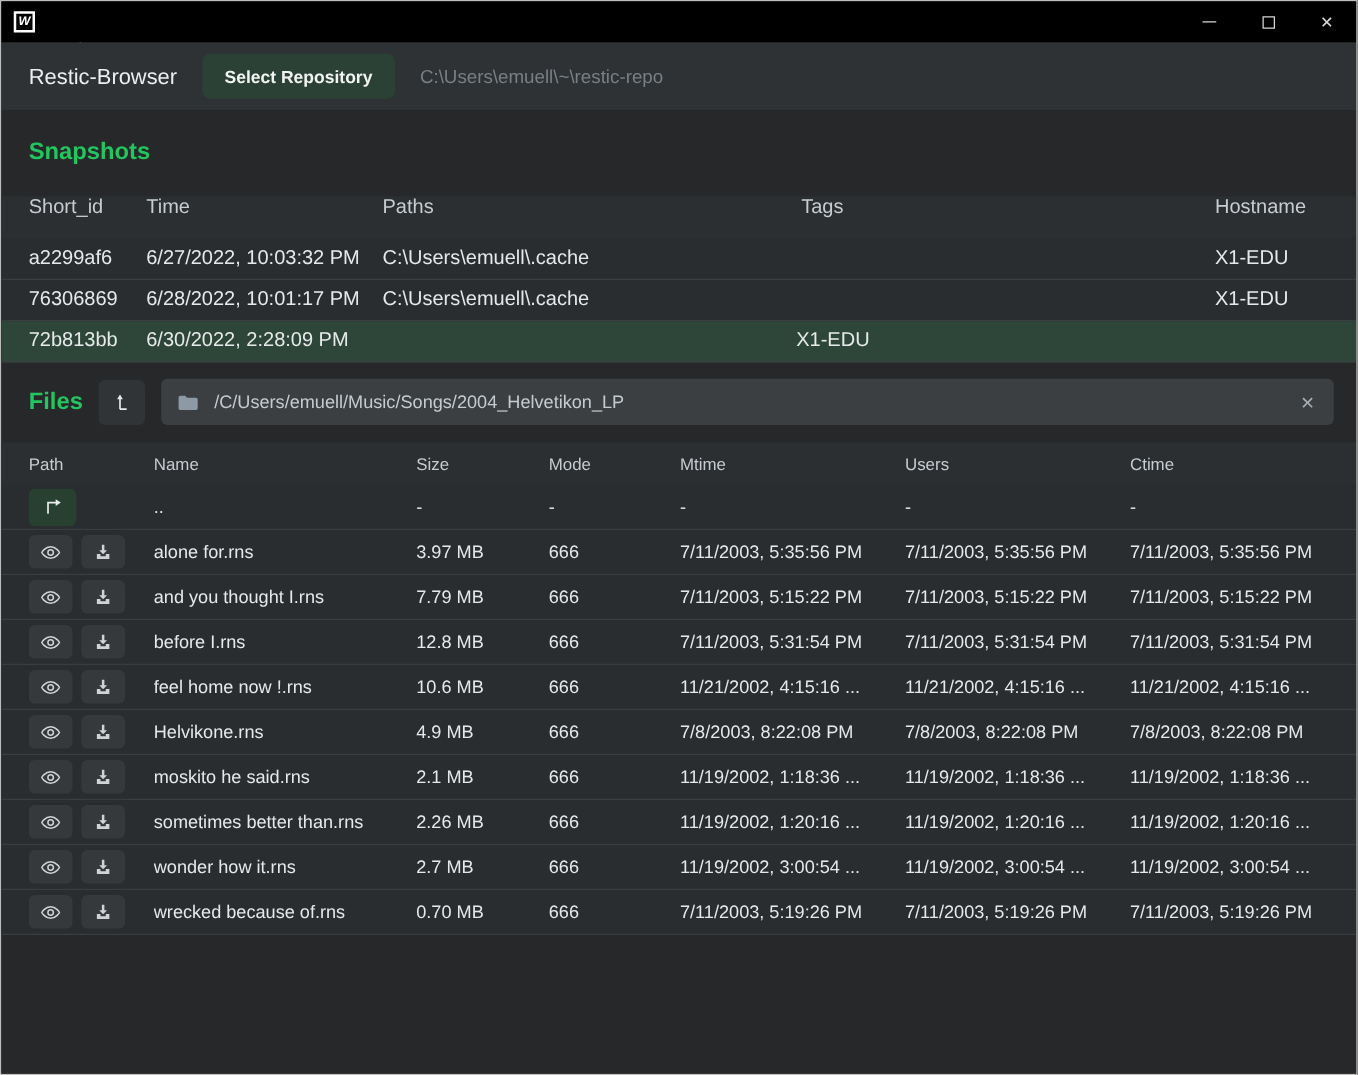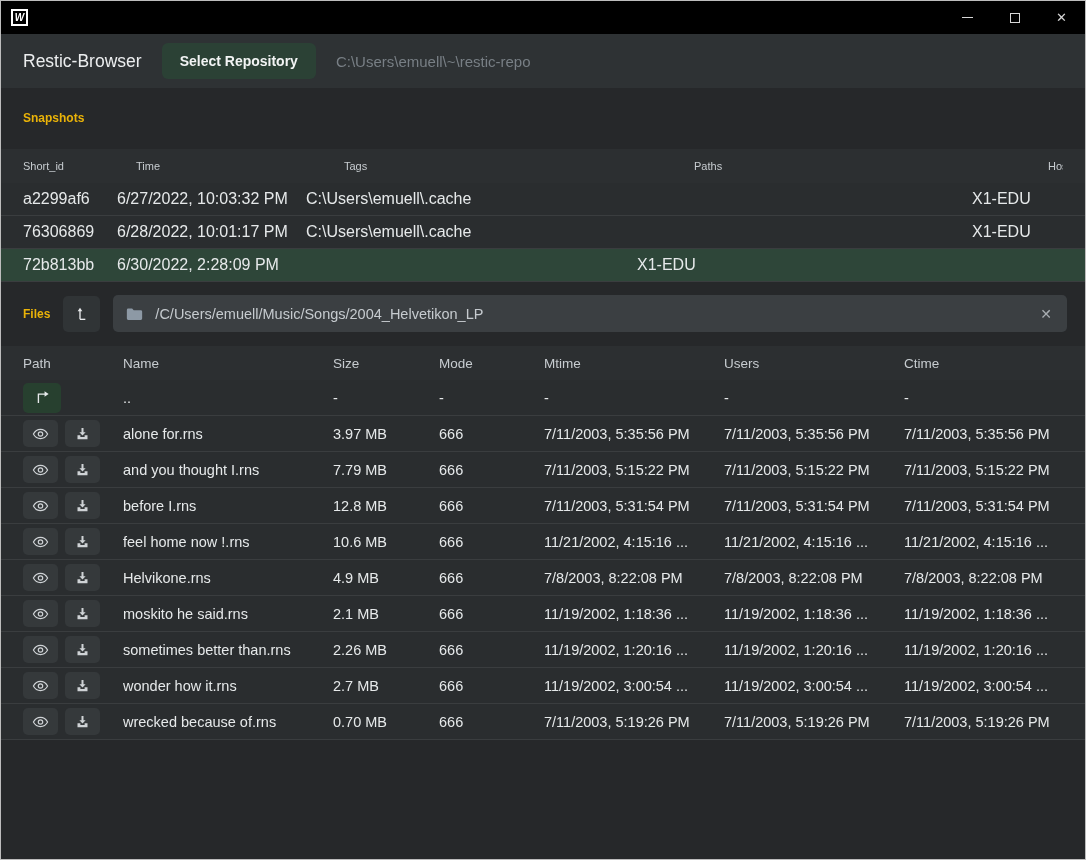--- a/index.html
+++ b/index.html
@@ -29,25 +29,25 @@
   .glyph-close{font-size:13px;line-height:1;}
   
   .header{height:54px;background:var(--header-bg);display:flex;align-items:center;
     padding:0 22px;gap:20px;flex:none;}
   .app-title{font-size:17.5px;font-weight:400;color:#eceeef;margin:0;}
   .btn-green{background:var(--accent-green);color:#f2f4f4;font-weight:700;font-size:14px;
     border:none;border-radius:6px;padding:10px 18px;cursor:pointer;font-family:inherit;}
   .repo-path{color:var(--muted-text);font-size:15px;}
   
   .content{flex:1;padding-top:23px;background:var(--content-bg);overflow:hidden;}
-  .section-title{font-size:12px;font-weight:700;color:#eab308;margin:0;}
+  .section-title{font-size:19px;font-weight:700;color:#22c55e;margin:0;}
   .snap-title{margin-left:22px;}
   
   .snap-header{margin-top:24px;height:34px;background:var(--table-header-bg);display:flex;
-    align-items:center;padding:0 22px;color:var(--header-text);font-size:11px;gap:19px;}
+    align-items:flex-start;padding:0 22px;color:var(--header-text);font-size:16px;}
   .snap-row{height:33px;background:var(--row-bg);display:flex;align-items:center;
     padding:0 22px;color:var(--bright-text);font-size:16px;
     border-bottom:1px solid var(--row-border);cursor:default;}
   .snap-row.selected{background:var(--selected-green);}
   .sc-id{width:94px;} .sc-time{width:189px;} .sc-paths{width:335px;} .sc-tags{width:331px;}
   .sc-host{flex:1;}
   .cell{white-space:nowrap;overflow:hidden;text-overflow:clip;padding-right:8px;}
   
   .files-bar{margin-top:13px;display:flex;align-items:center;padding:0 18px 0 22px;gap:13px;
     height:37px;}
@@ -104,22 +104,22 @@
     <span class="repo-path">C:\Users\emuell\~\restic-repo</span>
   </div>
 
   <div class="content">
 
     <h2 class="section-title snap-title">Snapshots</h2>
 
     <div class="snap-header">
       <span class="cell sc-id">Short_id</span>
       <span class="cell sc-time">Time</span>
+      <span class="cell sc-paths">Paths</span>
       <span class="cell sc-tags">Tags</span>
-      <span class="cell sc-paths">Paths</span>
       <span class="cell sc-host">Hostname</span>
     </div>
     <div id="snapshot-rows">
         <div class="snap-row">
     <span class="cell sc-id">a2299af6</span>
     <span class="cell sc-time">6/27/2022, 10:03:32 PM</span>
     <span class="cell sc-paths">C:\Users\emuell\.cache</span>
     <span class="cell sc-tags"></span>
     <span class="cell sc-host">X1-EDU</span>
   </div>

